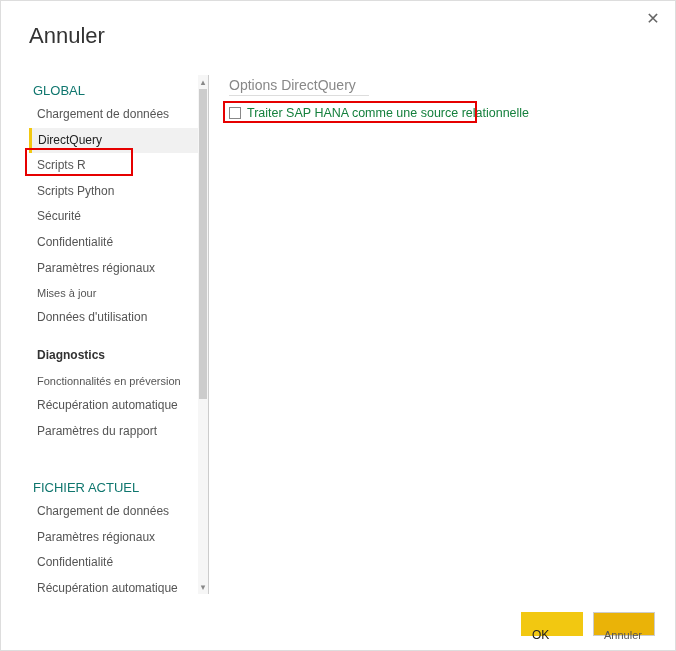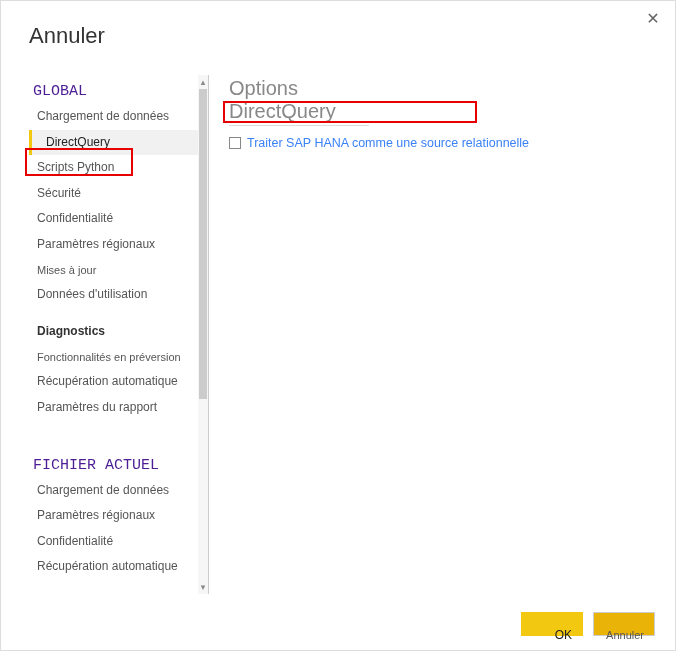--- a/index.html
+++ b/index.html
@@ -44,25 +44,24 @@
     width: 180px;
     border-right: 1px solid #ccc;
     flex: 0 0 180px;
   }
   .sidebar {
     position: absolute;
     top: 0; left: 0; right: 10px; bottom: 0;
     overflow: hidden;
   }
   .section-head {
-    font-size: 15px;
-    color: #4c1d95;
+    font-size: 13px;
+    color: #0f766e;
     padding: 4px 0 4px 4px;
     margin-top: 4px;
-    font-family: Liberation Mono, monospace;
   }
   .sidebar .item {
     font-size: 12px;
     color: #555;
     padding: 5px 0 5px 8px;
     line-height: 1.3;
     white-space: nowrap;
     overflow: hidden;
     cursor: pointer;
   }
@@ -70,21 +69,21 @@
     font-size: 11px;
   }
   .sidebar .item.bold {
     font-weight: 600;
     color: #333;
     margin-top: 12px;
   }
   .sidebar .item.selected {
     background: #f1f1f1;
     border-left: 3px solid #f2c811;
-    padding-left: 14px;
+    padding-left: 6px;
     color: #222;
   }
   .highlight-box {
     position: absolute;
     border: 2px solid #e60000;
     pointer-events: none;
   }
   .hl-sidebar {
     top: 73px; left: -4px;
     width: 108px; height: 28px;
@@ -109,21 +108,21 @@
     left: 1px; width: 8px;
     top: 14px; height: 310px;
     background: #ccc;
   }
   .content {
     flex: 1;
     padding-left: 20px;
     position: relative;
   }
   .panel-title {
-    font-size: 20px;
+    font-size: 14px;
     color: #888;
     padding: 2px 0 2px 0;
     border-bottom: 1px solid #ddd;
     display: inline-block;
     width: 140px;
   }
   .option-row {
     margin-top: 10px;
     display: flex;
     align-items: center;
@@ -131,37 +130,37 @@
   }
   .checkbox {
     width: 12px; height: 12px;
     border: 1px solid #888;
     background: #fff;
     flex: 0 0 12px;
     cursor: pointer;
   }
   .option-label {
     font-size: 12.5px;
-    color: #3b82f6;
+    color: #15803d;
   }
   .hl-option {
     top: 26px; left: 14px;
     width: 254px; height: 22px;
   }
   .footer {
     position: absolute;
     bottom: 14px; right: 20px;
     display: flex;
     gap: 10px;
   }
   .btn {
     min-width: 62px;
     height: 16px;
     font-size: 12px;
-    text-align: right;
+    text-align: left;
     line-height: 22px;
     cursor: pointer;
     padding: 11px 10px;
   }
   .btn-primary {
     background: #f2c811;
     border: 1px solid #f2c811;
     color: #222;
   }
   .btn-secondary {
@@ -183,20 +182,21 @@
 
   <div class="body">
 
     <div class="sidebar-wrap">
       <div class="sidebar">
 
         <div class="section-head">GLOBAL</div>
 
         <div class="item">Chargement de données</div>
         <div class="item selected">DirectQuery</div>
+        <div class="item">Scripts R</div>
         <div class="item">Scripts Python</div>
         <div class="item">Sécurité</div>
         <div class="item">Confidentialité</div>
         <div class="item">Paramètres régionaux</div>
         <div class="item small">Mises à jour</div>
         <div class="item">Données d'utilisation</div>
         <div class="item bold">Diagnostics</div>
         <div class="item small">Fonctionnalités en préversion</div>
         <div class="item">Récupération automatique</div>
         <div class="item">Paramètres du rapport</div>

